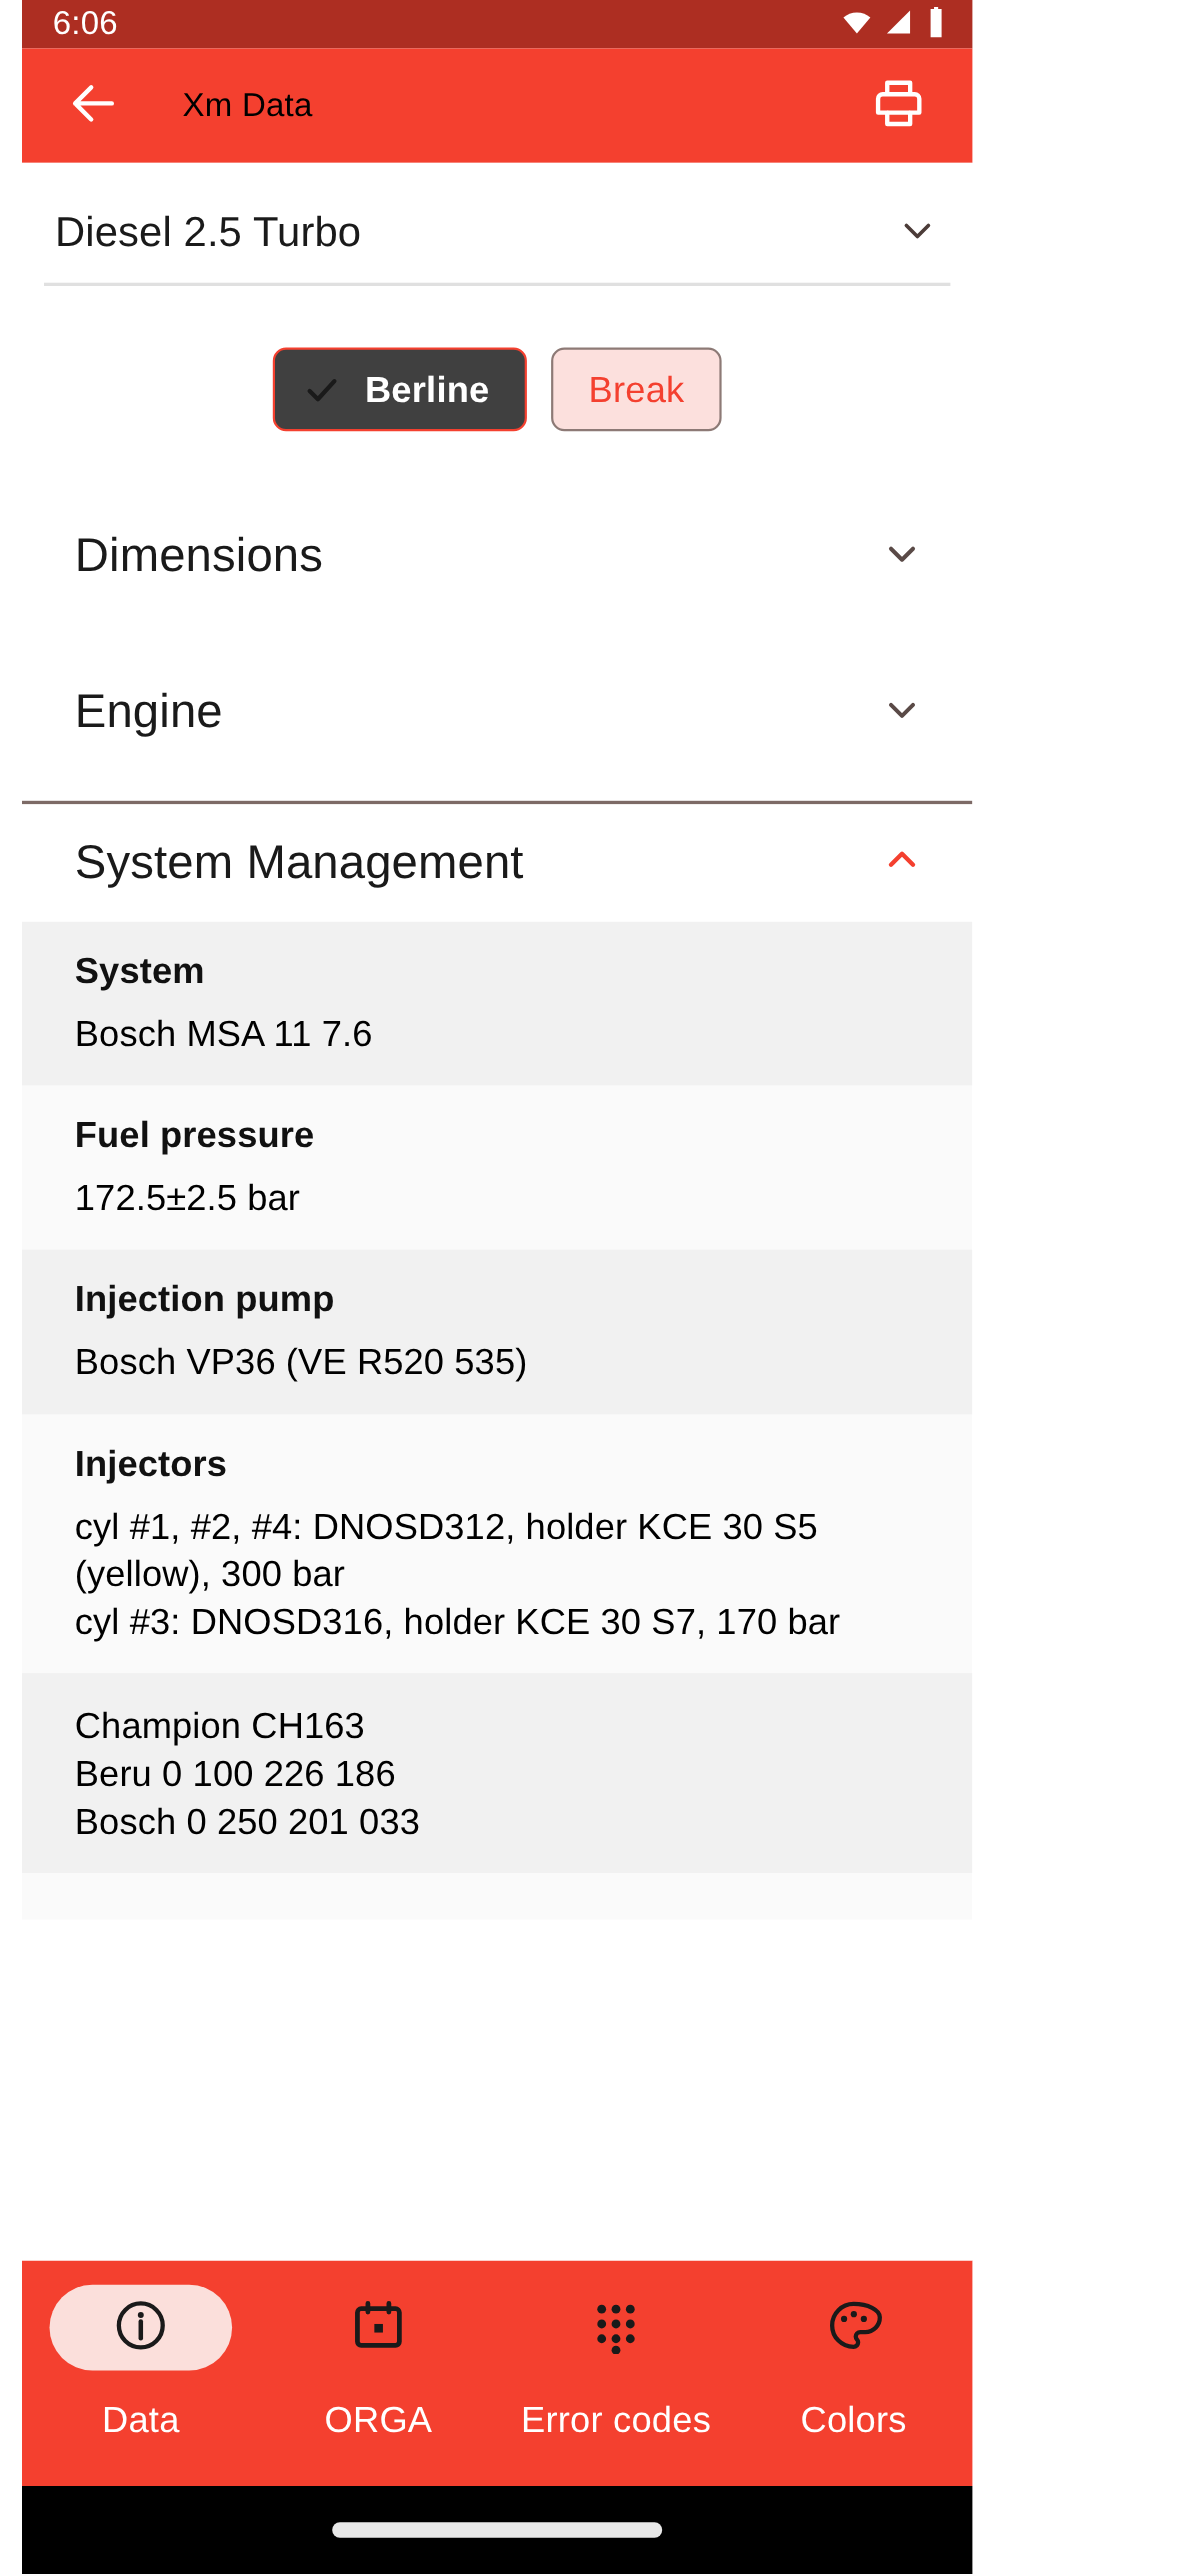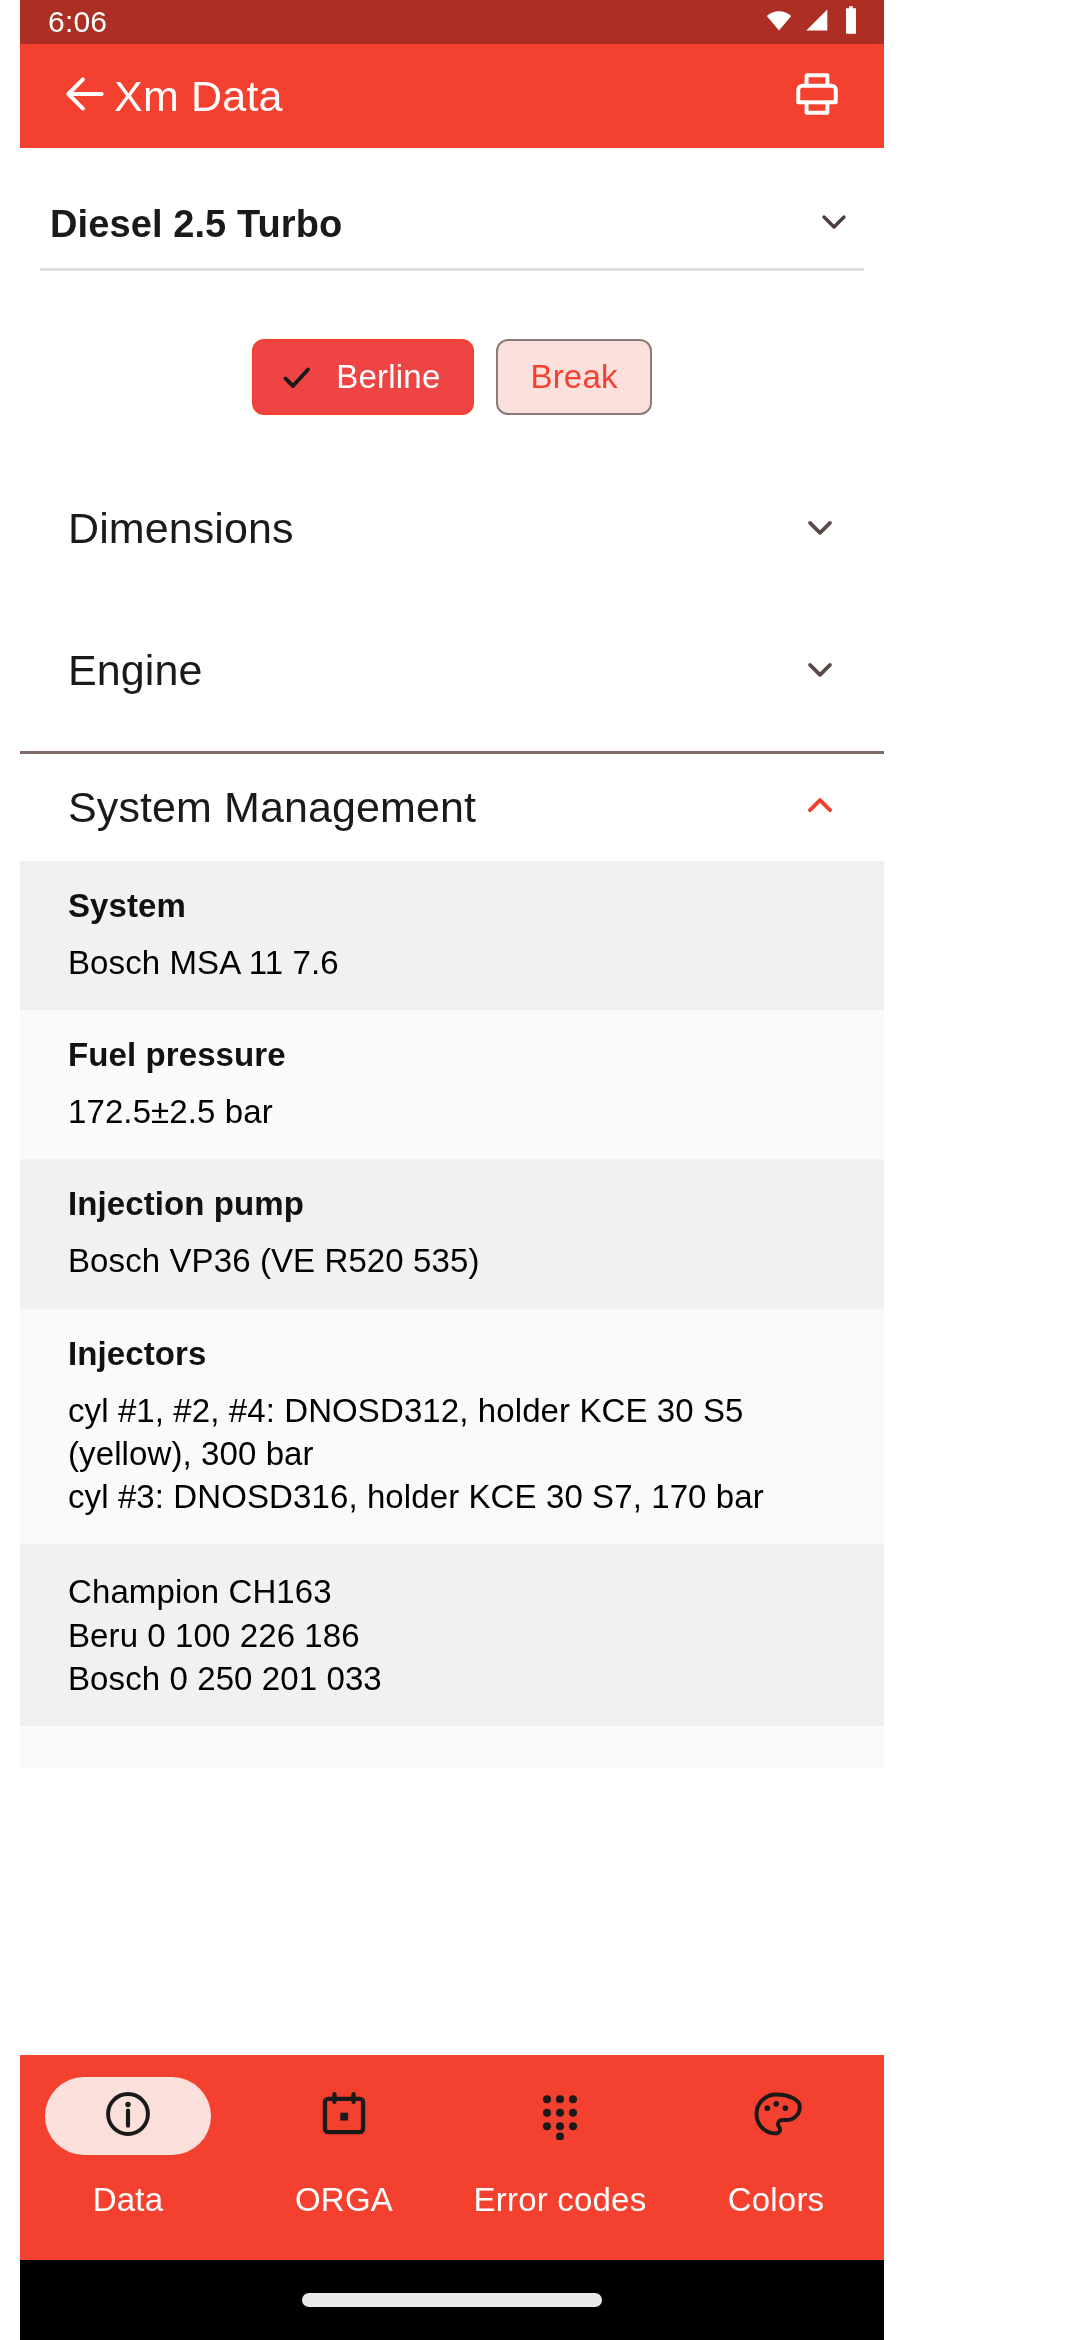--- a/index.html
+++ b/index.html
@@ -52,22 +52,23 @@
     flex: 0 0 auto;
   }
   .back-btn {
     width: 58px;
     height: 58px;
     display: flex;
     align-items: center;
     justify-content: center;
   }
   .app-title {
-    color: #ffffff;
-    font-size: 43px;
+    color: #000000;
+    font-size: 30px;
+    margin-left: 52px;
     letter-spacing: 0.2px;
     white-space: nowrap;
   }
   .app-bar-spacer { flex: 1 1 auto; }
   .print-btn {
     width: 58px;
     height: 58px;
     display: flex;
     align-items: center;
     justify-content: center;
@@ -76,27 +77,26 @@
   
   .content {
     flex: 1 1 auto;
     background: #ffffff;
     overflow: hidden;
     position: relative;
   }
 
   
   .engine-select {
-    margin: 12px 20px;
+    margin: 0 20px;
     padding: 42px 10px 22px 10px;
     border-bottom: 3px solid #E0E0E0;
     display: flex;
     align-items: center;
     justify-content: space-between;
-    font-weight: bold;
   }
   .engine-select-value {
     font-size: 38px;
     color: #1A1A1A;
     letter-spacing: 0.1px;
   }
 
   
   .body-toggle {
     display: flex;
@@ -109,24 +109,25 @@
     height: 76px;
     border-radius: 12px;
     display: flex;
     align-items: center;
     justify-content: center;
     font-size: 33px;
     letter-spacing: 0.2px;
     padding: 0 32px;
   }
   .toggle-btn.selected {
-    background: #ef4444;
+    background: #404040;
     color: #ffffff;
     border: 2px solid #F4402F;
     padding-left: 24px;
+    font-weight: bold;
   }
   .toggle-btn.unselected {
     background: #FCE0DD;
     color: #F4402F;
     border: 2px solid #8D7A76;
   }
   .check-mark {
     margin-right: 22px;
     display: inline-flex;
     align-items: center;

